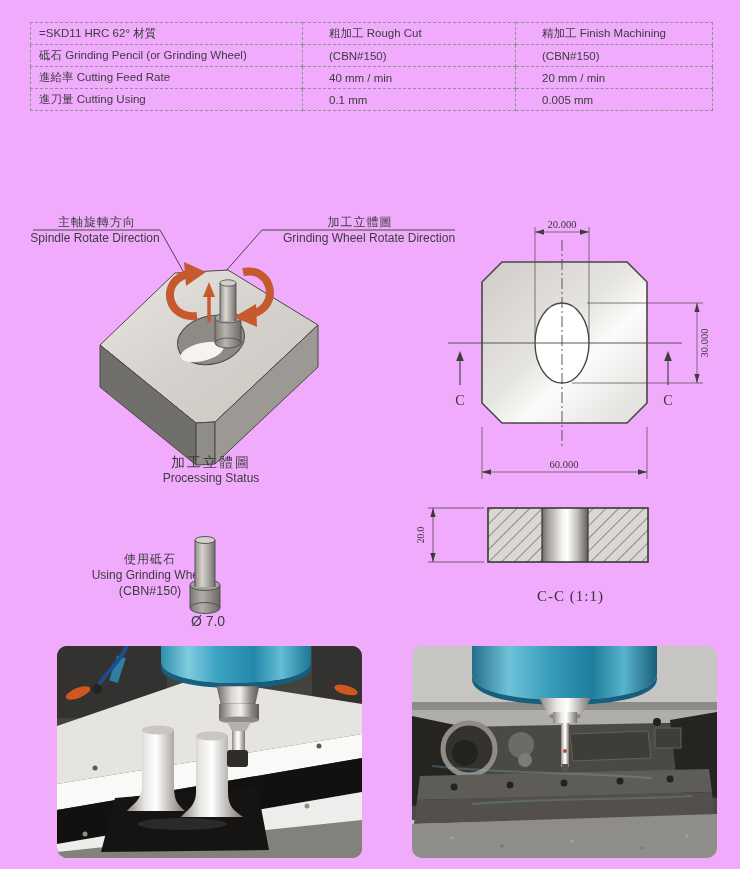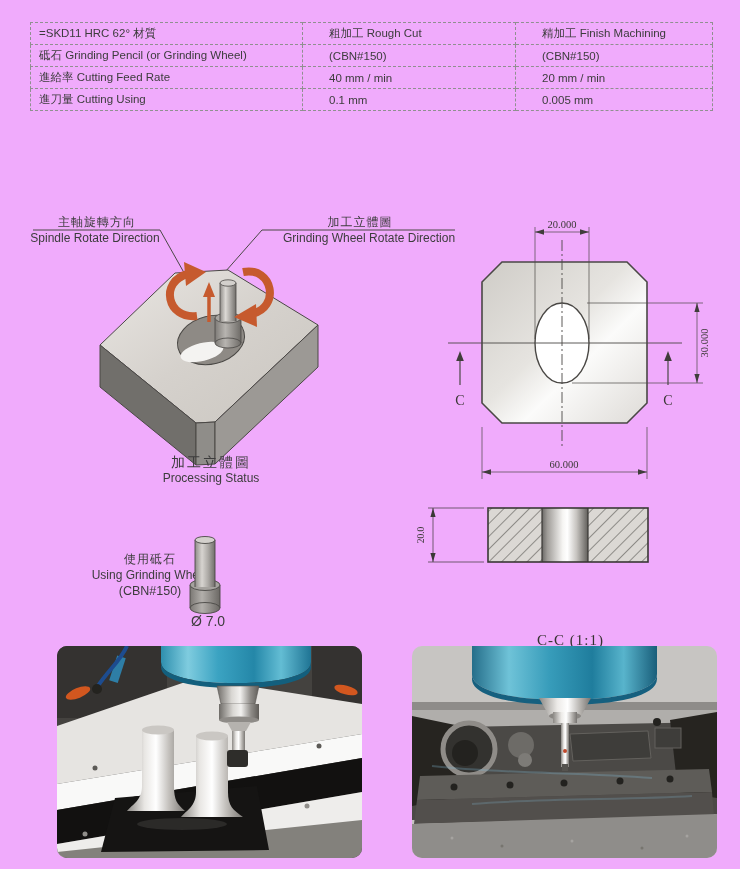--- a/index.html
+++ b/index.html
@@ -9,21 +9,21 @@
   
   .spec{position:absolute;left:30px;top:22px;width:682px;border-collapse:collapse;
         font-size:11.5px;color:#3c3c3c;table-layout:fixed;}
   .spec td{border:1px dashed #909090;height:21px;padding:0 4px 0 8px;white-space:nowrap;overflow:hidden;}
   .spec td.val{padding-left:26px;}
   
   .lbl{position:absolute;text-align:center;white-space:nowrap;color:#3c3c3c;}
   .zh13{font-size:12px;letter-spacing:1px;}
   .en12{font-size:12px;text-align:center;}
   .zh14{font-size:14px;letter-spacing:2px;}
-  .serifcap{font-family:"Liberation Serif",serif;font-size:15px;letter-spacing:1px;color:#353330;margin-top:44px;}
+  .serifcap{font-family:"Liberation Serif",serif;font-size:15px;letter-spacing:1px;color:#353330;}
   .photo{position:absolute;border-radius:10px;overflow:hidden;}
   .photo svg{display:block;}
 </style>
 </head>
 <body>
 
 <div class="page">
 
   <table class="spec">
     <colgroup>

